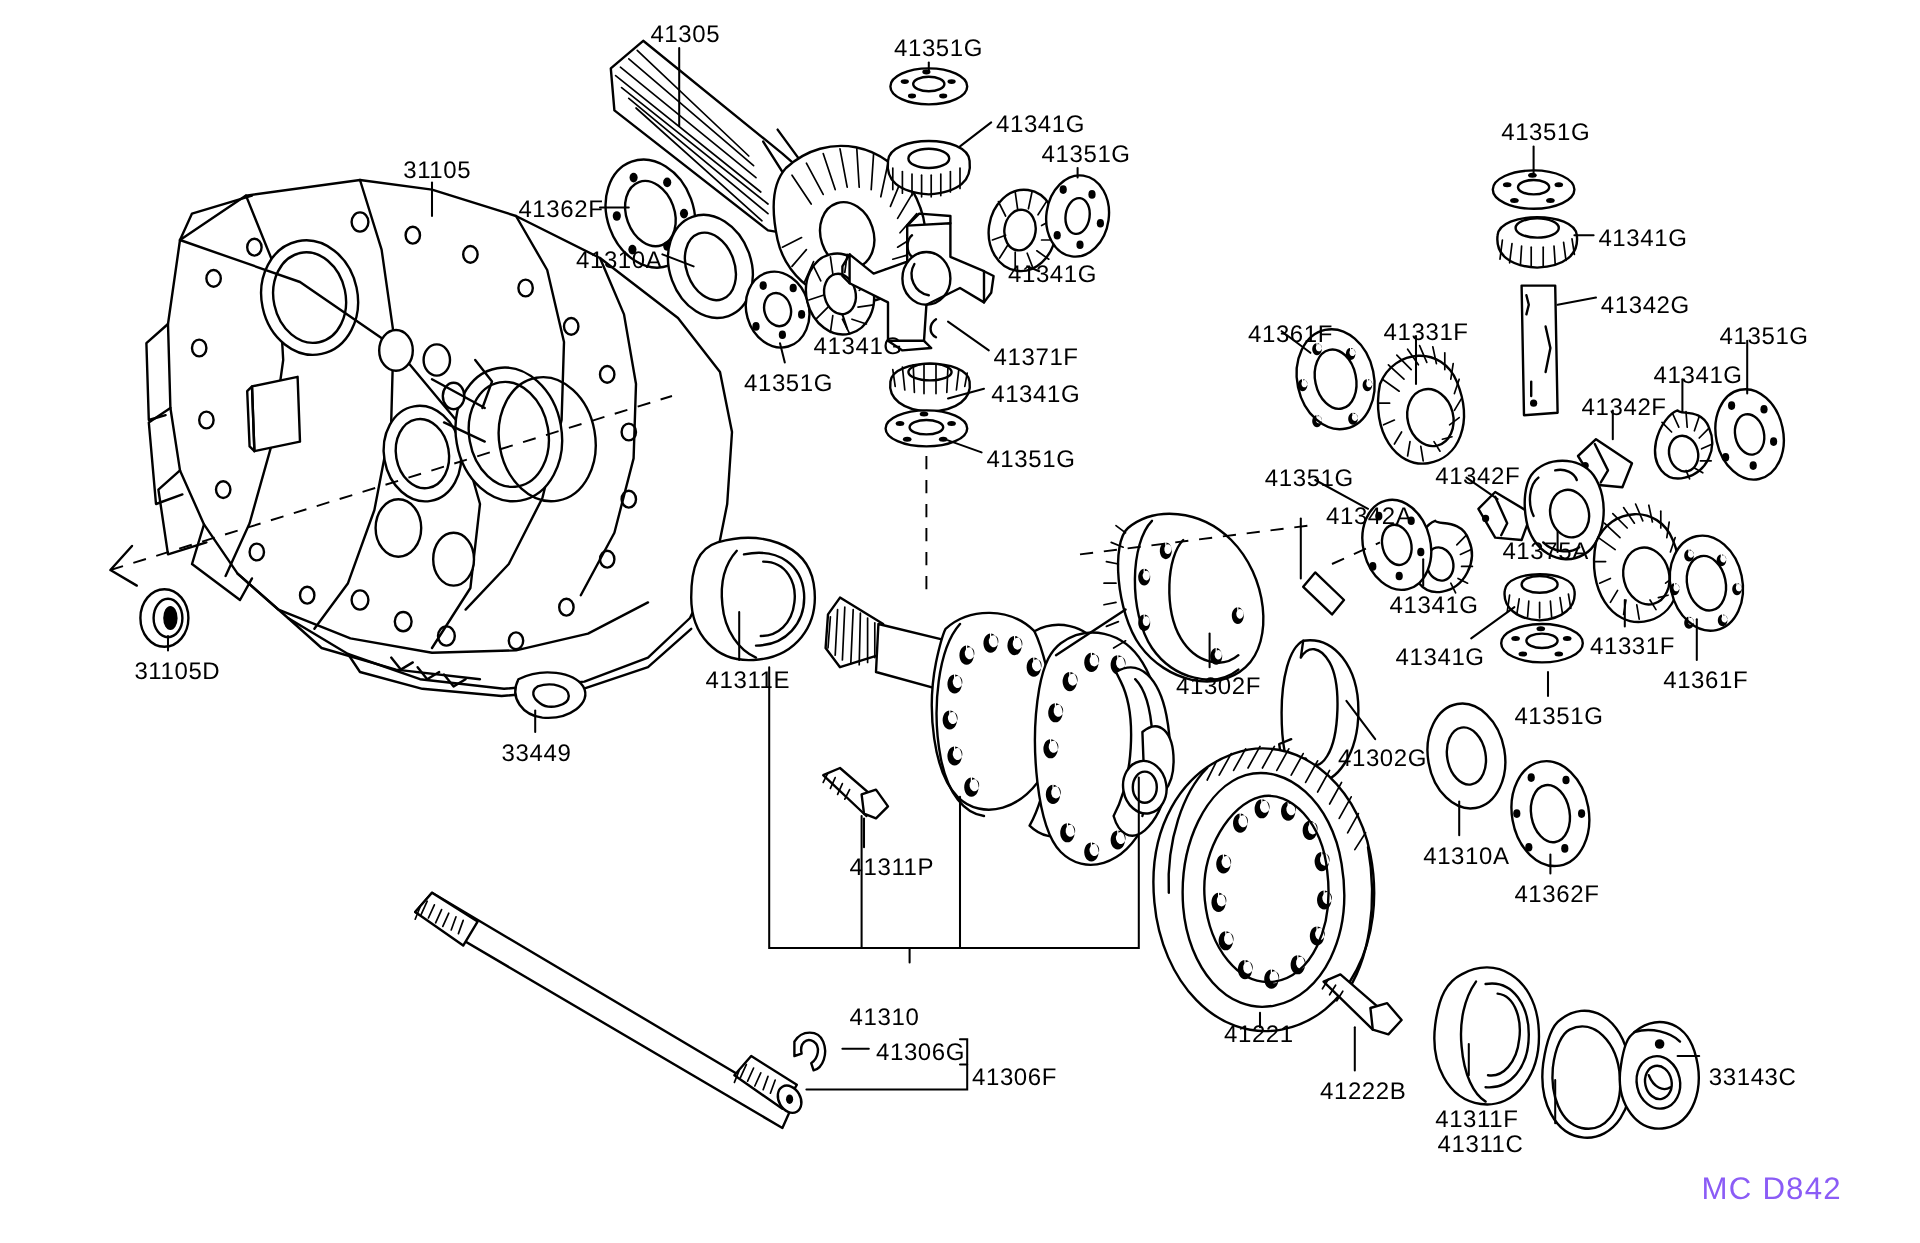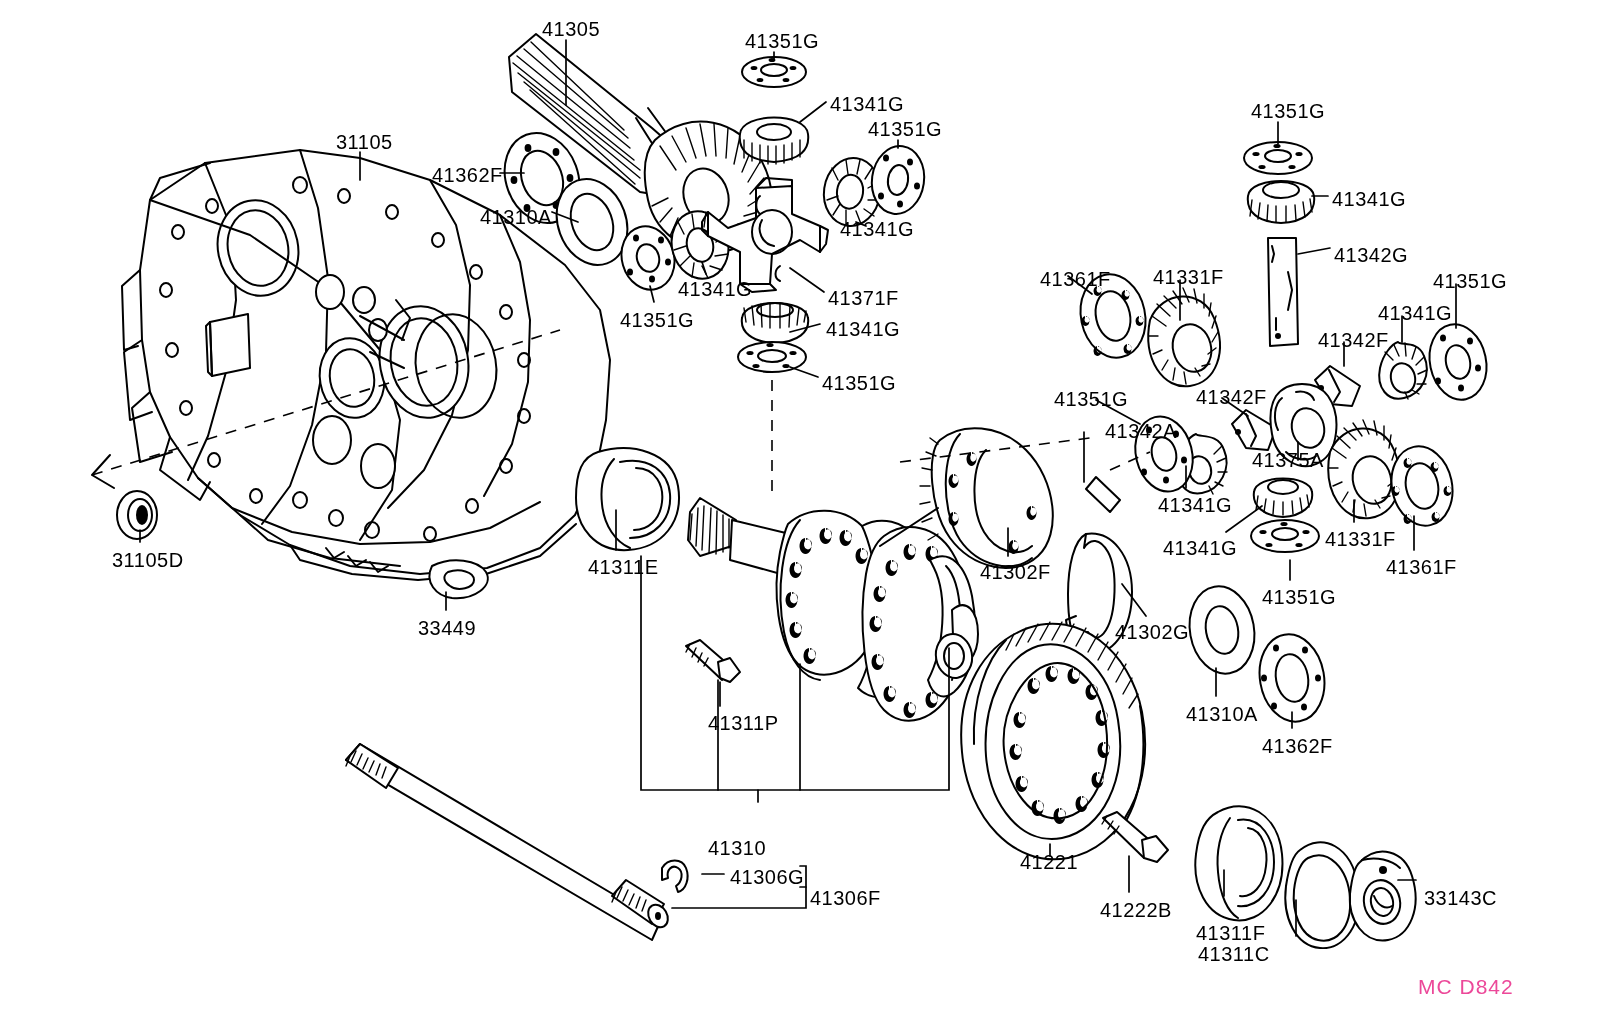--- a/index.html
+++ b/index.html
@@ -2,21 +2,21 @@
 <html><head>
 <meta charset="utf-8">
 <style>
   html,body{margin:0;padding:0;background:#ffffff;}
   body{width:1600px;height:1036px;overflow:hidden;
        font-family:"Liberation Sans","DejaVu Sans",sans-serif;}
   #stage{position:relative;width:1278px;height:1036px;background:#fff;}
   #art{position:absolute;left:0;top:0;width:1600px;height:1036px;}
   .lbl{position:absolute;font-size:20px;letter-spacing:.5px;color:#000;
        white-space:nowrap;font-family:"Liberation Sans","DejaVu Sans",sans-serif;}
-  .wm{position:absolute;font-size:21px;letter-spacing:1px;color:#ec4899;white-space:nowrap;
+  .wm{position:absolute;font-size:26px;letter-spacing:1px;color:#8b5cf6;white-space:nowrap;
       font-family:"Liberation Sans","DejaVu Sans",sans-serif;}
   svg{shape-rendering:geometricPrecision;}
   .s{fill:none;stroke:#000;stroke-width:2;stroke-linejoin:round;stroke-linecap:round;}
   .sf{fill:#fff;stroke:#000;stroke-width:2;stroke-linejoin:round;stroke-linecap:round;}
   .t{fill:none;stroke:#000;stroke-width:1.4;stroke-linecap:round;}
   .blk{fill:#000;stroke:none;}
   .ldr{fill:none;stroke:#000;stroke-width:1.7;stroke-linecap:round;}
   .dsh{fill:none;stroke:#000;stroke-width:1.6;stroke-dasharray:11 9;stroke-linecap:butt;}
 </style>
 </head>

